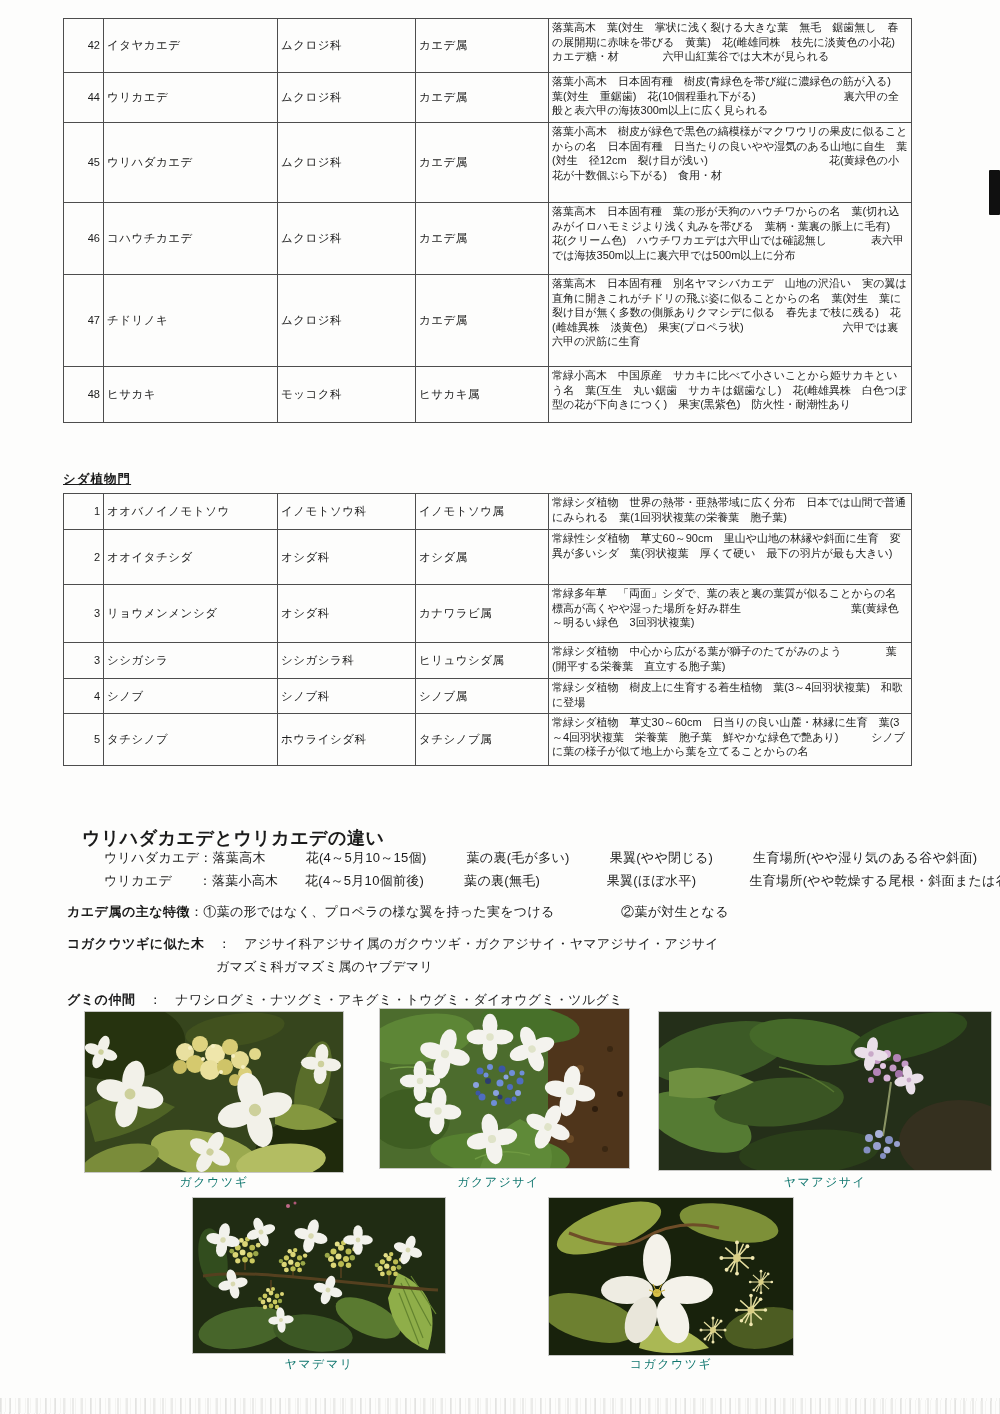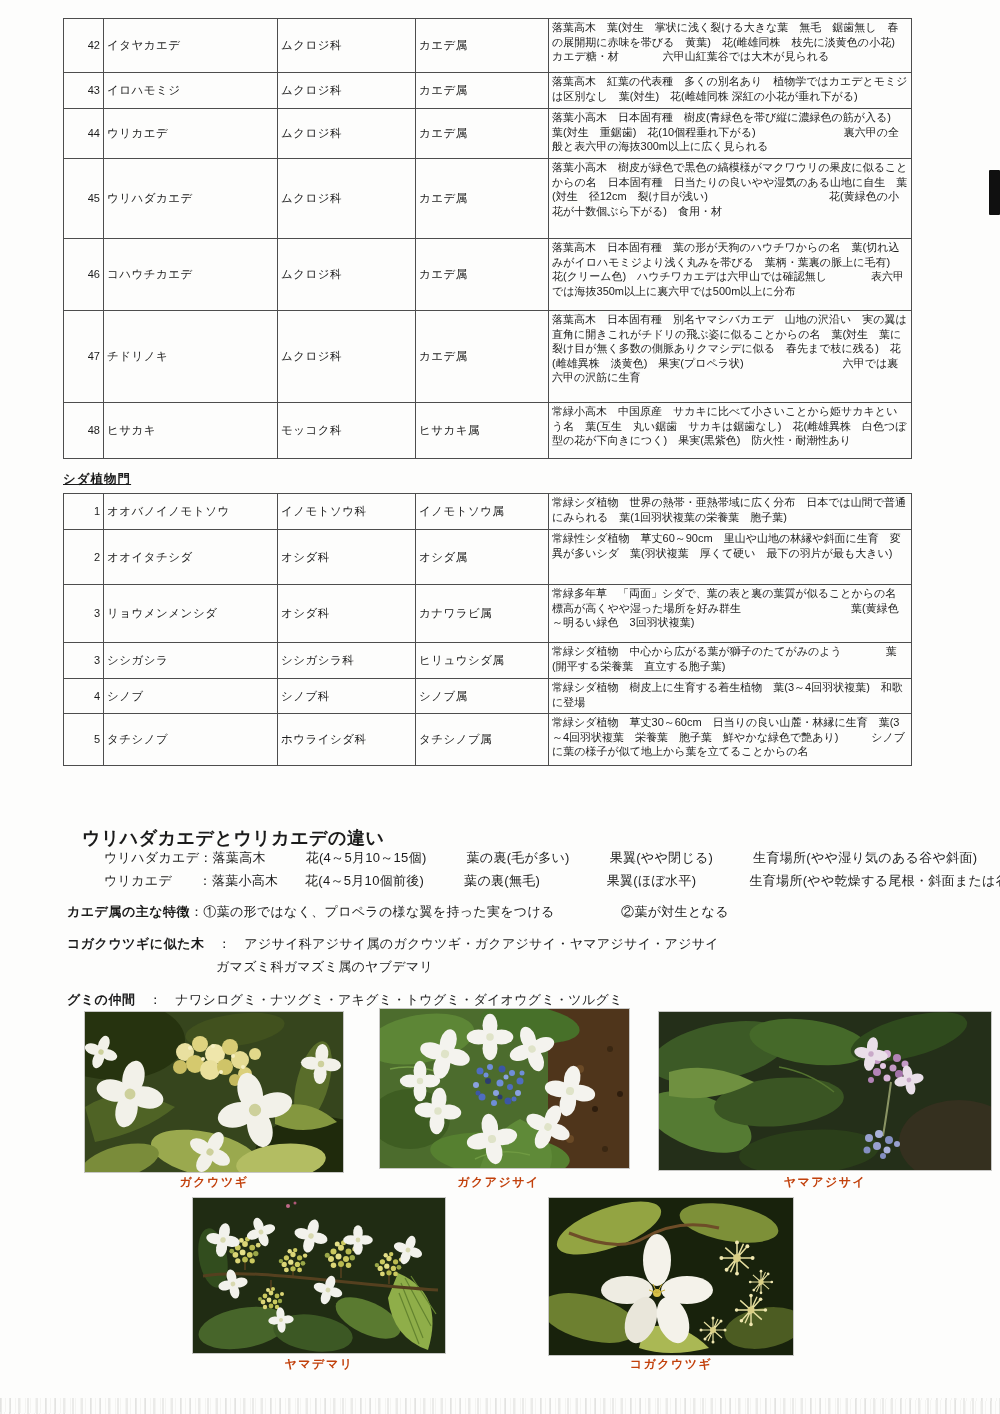--- a/index.html
+++ b/index.html
@@ -20,21 +20,21 @@
   td.c-desc{vertical-align:top;padding-top:2px;}
   
   .abs{position:absolute;}
   .sec-heading{font-size:12.5px;font-weight:bold;letter-spacing:1px;}
   .note-heading{font-size:18px;font-weight:bold;letter-spacing:0.5px;}
   .note-line{font-size:13px;letter-spacing:0.3px;white-space:nowrap;}
   .note-line .b{font-weight:bold;letter-spacing:0.5px;}
   
   .photo{position:absolute;box-shadow:0 0 0 1px rgba(40,40,30,0.25);}
   .photo svg{display:block;}
-  .caption{position:absolute;text-align:center;font-size:12px;font-weight:bold;letter-spacing:1.5px;color:#c2410c;}
+  .caption{position:absolute;text-align:center;font-size:12px;font-weight:normal;letter-spacing:1.5px;color:#0f766e;}
   
   .scan-mark{position:absolute;background:#101010;border-radius:1px;}
   .scan-noise{
     position:absolute;left:0;bottom:0;width:1000px;height:16px;
     background:
       repeating-linear-gradient(90deg, rgba(110,110,105,0.18) 0 2px, rgba(0,0,0,0) 2px 9px),
       repeating-linear-gradient(92deg, rgba(140,140,130,0.12) 0 1px, rgba(0,0,0,0) 1px 5px);
     opacity:0.7;
   }
 </style>
@@ -51,27 +51,20 @@
         <col style="width:133px">
         <col style="width:363px">
       </colgroup>
     <tbody id="tree-tbody">
         <tr style="height: 54px;">
           <td class="c-no">42</td>
           <td class="c-name">イタヤカエデ</td>
           <td class="c-family">ムクロジ科</td>
           <td class="c-genus">カエデ属</td>
           <td class="c-desc">落葉高木　葉(対生　掌状に浅く裂ける大きな葉　無毛　鋸歯無し　春の展開期に赤味を帯びる　黄葉)　花(雌雄同株　枝先に淡黄色の小花)　カエデ糖・材　　　　六甲山紅葉谷では大木が見られる</td>
-        </tr>
-        <tr style="height: 36px;">
-          <td class="c-no">43</td>
-          <td class="c-name">イロハモミジ</td>
-          <td class="c-family">ムクロジ科</td>
-          <td class="c-genus">カエデ属</td>
-          <td class="c-desc">落葉高木　紅葉の代表種　多くの別名あり　植物学ではカエデとモミジは区別なし　葉(対生)　花(雌雄同株 深紅の小花が垂れ下がる)</td>
         </tr>
         <tr style="height: 50px;">
           <td class="c-no">44</td>
           <td class="c-name">ウリカエデ</td>
           <td class="c-family">ムクロジ科</td>
           <td class="c-genus">カエデ属</td>
           <td class="c-desc">落葉小高木　日本固有種　樹皮(青緑色を帯び縦に濃緑色の筋が入る)　葉(対生　重鋸歯)　花(10個程垂れ下がる)　　　　　　　　裏六甲の全般と表六甲の海抜300m以上に広く見られる</td>
         </tr>
         <tr style="height: 80px;">
           <td class="c-no">45</td>

